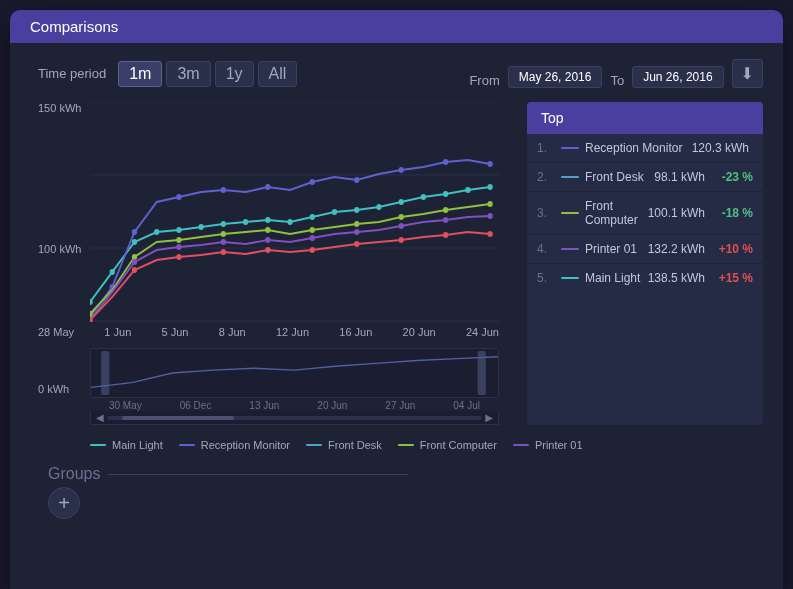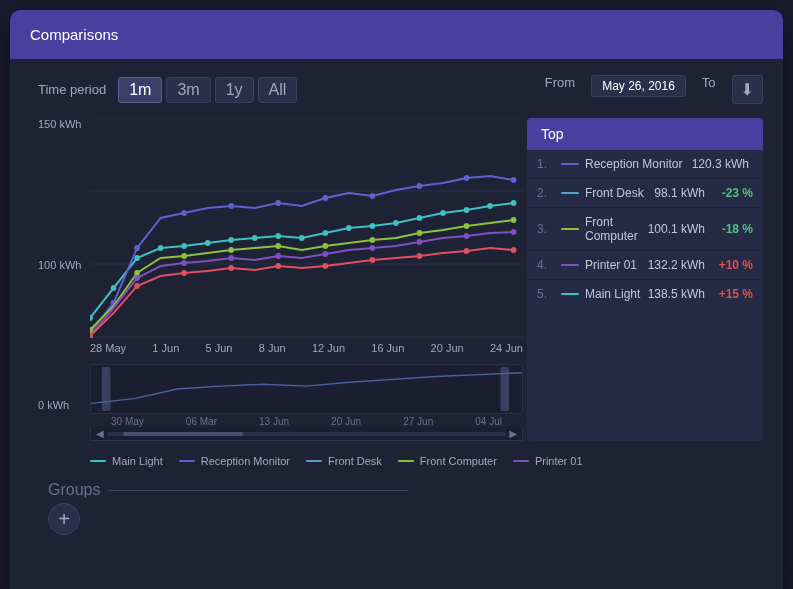--- a/index.html
+++ b/index.html
@@ -15,21 +15,21 @@
     .window {
       background: #1e2235;
       border-radius: 10px;
       width: 793px;
       min-height: 589px;
       overflow: hidden;
       box-shadow: 0 8px 32px rgba(0,0,0,0.5);
     }
     .title-bar {
       background: #4a3f9f;
-      padding: 16px 20px;
+      padding: 8px 20px;
       color: #fff;
       font-size: 15px;
       font-weight: 500;
     }
     .content {
       padding: 16px 20px 10px 28px;
     }
     .toolbar {
       display: flex;
       align-items: center;
@@ -54,22 +54,22 @@
       cursor: pointer;
     }
     .period-btn.active {
       background: #3a3f6a;
       color: #fff;
       border-color: #5a6090;
     }
     .spacer { flex: 1; }
     .from-to {
       display: flex;
-      align-items: flex-start;
-      gap: 16px;
+      align-items: flex-end;
+      gap: 8px;
       color: #a0a8c0;
       font-size: 13px;
     }
     .date-box {
       background: #2a2f4a;
       border: 1px solid #3a4060;
       color: #fff;
       padding: 3px 10px;
       border-radius: 3px;
       font-size: 12px;
@@ -78,21 +78,21 @@
       background: #2a2f4a;
       border: 1px solid #3a4060;
       color: #a0a8c0;
       padding: 4px 8px;
       border-radius: 3px;
       cursor: pointer;
       font-size: 16px;
     }
     .main-area {
       display: flex;
-      gap: 4px;
+      gap: 28px;
     }
     .chart-area {
       flex: 1;
       position: relative;
     }
     .y-axis-labels {
       position: absolute;
       left: 0;
       top: 0;
       bottom: 30px;
@@ -107,21 +107,20 @@
       margin-left: 52px;
       margin-bottom: 0;
       position: relative;
       height: 220px;
     }
     .chart-svg {
       width: 100%;
       height: 100%;
     }
     .x-axis-labels {
-      margin-left: 52px;
       display: flex;
       justify-content: space-between;
       color: #a0a8c0;
       font-size: 11px;
       margin-top: 4px;
     }
     .top-panel {
       width: 236px;
       background: #252a45;
       border-radius: 4px;
@@ -297,20 +296,21 @@
         <button class="period-btn active">1m</button>
         <button class="period-btn">3m</button>
         <button class="period-btn">1y</button>
         <button class="period-btn">All</button>
       </div>
       <div class="spacer"></div>
       <div class="from-to">
         <span>From</span>
         <span class="date-box">May 26, 2016</span>
         <span>To</span>
+        <span class="date-box">Jun 26, 2016</span>
         <button class="download-btn">⬇</button>
       </div>
     </div>
 
     <div class="main-area">
 
       <div class="chart-area">
         <div style="display:flex; height:220px;">
           <div class="y-axis-labels">
             <span>150 kWh</span>
@@ -414,21 +414,21 @@
 
             <rect x="10" y="2" width="8" height="46" fill="#3a4060" rx="2"></rect>
             <rect x="380" y="2" width="8" height="46" fill="#3a4060" rx="2"></rect>
 
             <polyline fill="none" stroke="#5060a0" stroke-width="1.5" points="0,40 40,35 80,25 120,22 160,20 200,22 240,18 280,15 320,12 360,10 400,8"></polyline>
           </svg>
         </div>
 
         <div class="mini-x-labels">
           <span>30 May</span>
-          <span>06 Mar</span>
+          <span>06 Dec</span>
           <span>13 Jun</span>
           <span>20 Jun</span>
           <span>27 Jun</span>
           <span>04 Jul</span>
         </div>
         <div class="mini-scroll-bar">
           <span class="scroll-arrow">◀</span>
           <div class="scroll-track">
             <div class="scroll-thumb"></div>
           </div>

